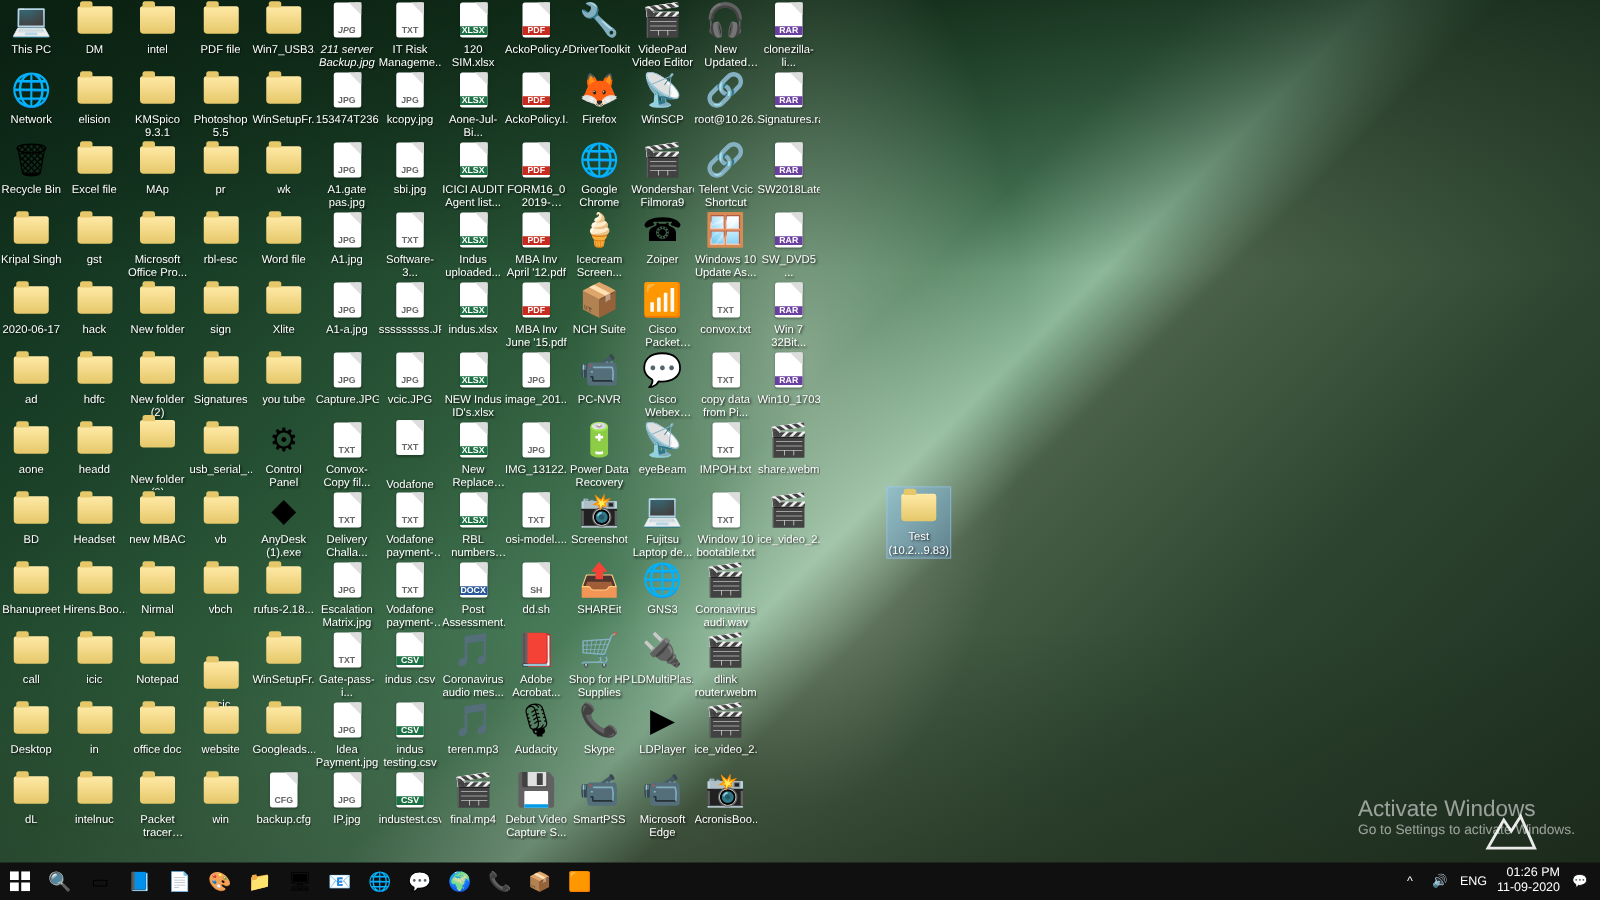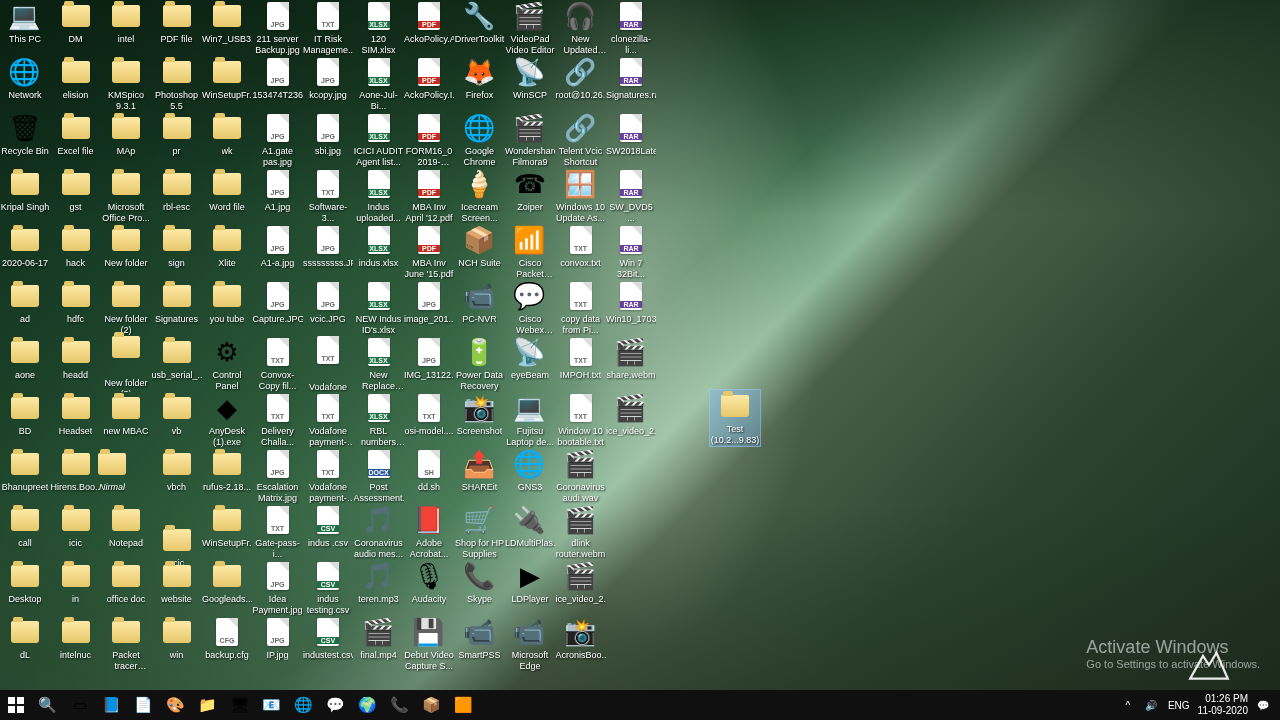--- a/index.html
+++ b/index.html
@@ -256,21 +256,21 @@
         <div class="folder"></div>
       </div>
                <div class="lbl">New folder (3)</div>
     </div>
     <div class="icon" style="left: 101px; top: 392px; text-align: right;">
       <div class="img">
         <div class="folder"></div>
       </div>
                <div class="lbl">new MBAC</div>
     </div>
-    <div class="icon" style="left: 87px; top: 448px; font-style: italic;">
+    <div class="icon" style="left: 101px; top: 448px;">
       <div class="img">
         <div class="folder"></div>
       </div>
                <div class="lbl">Nirmal</div>
     </div>
     <div class="icon" style="left: 101px; top: 504px;">
       <div class="img">
         <div class="folder"></div>
       </div>
                <div class="lbl">Notepad</div>
@@ -426,21 +426,21 @@
                <div class="lbl">Googleads...</div>
     </div>
     <div class="icon" style="left: 202px; top: 616px;">
       <div class="img">
         <div class="file txt">
           <div class="file-ext">CFG</div>
         </div>
       </div>
                <div class="lbl">backup.cfg</div>
     </div>
-    <div class="icon" style="left: 252.5px; top: 0px;">
+    <div class="icon" style="left: 252.5px; top: 0px; font-style: italic;">
       <div class="img">
         <div class="file txt">
           <div class="file-ext">JPG</div>
         </div>
       </div>
                <div class="lbl">211 server Backup.jpg</div>
     </div>
     <div class="icon" style="left: 252.5px; top: 56px;">
       <div class="img">
         <div class="file txt">

